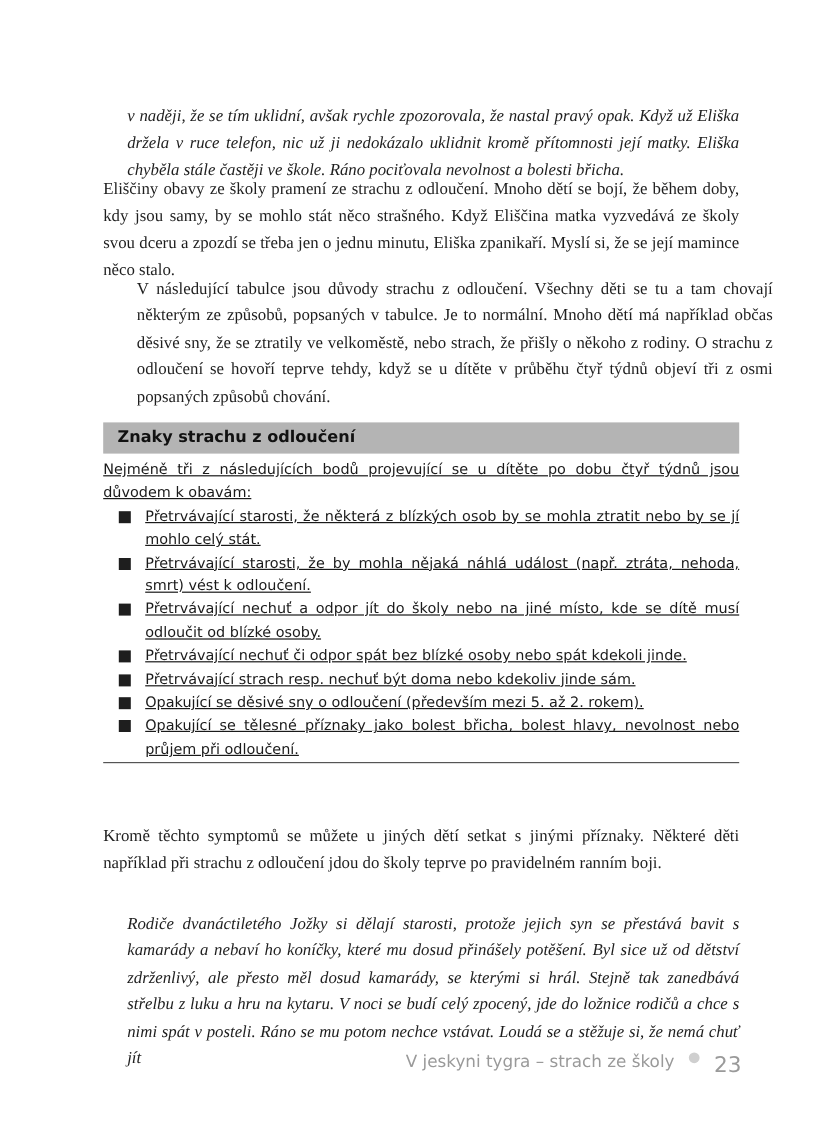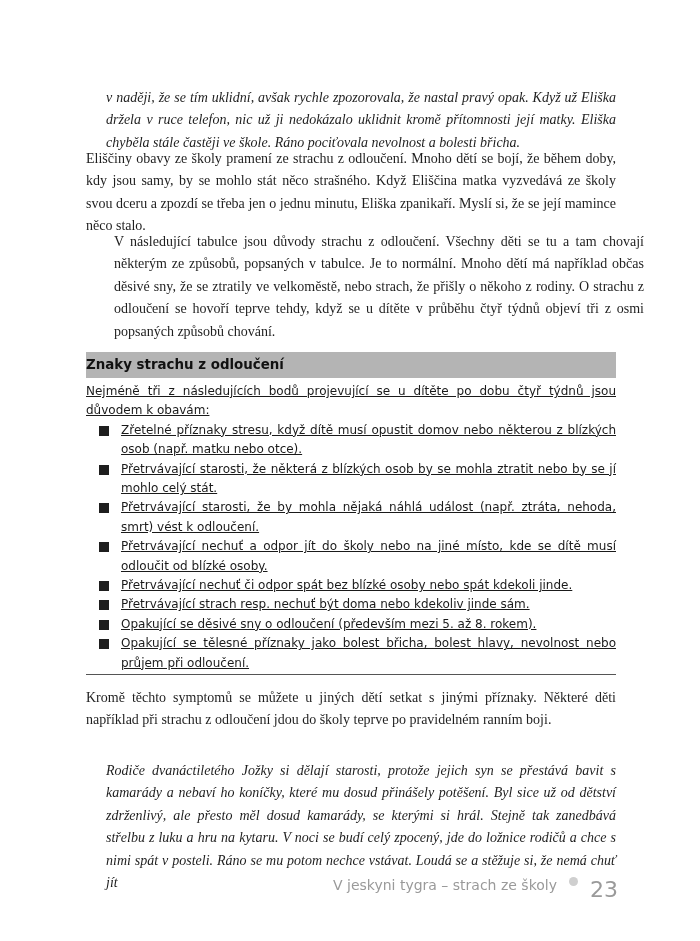--- a/index.html
+++ b/index.html
@@ -9,58 +9,57 @@
   }
   .page { position: absolute; left: 86px; top: 0; width: 530px; }
   .serif { font-family: "Liberation Serif", "DejaVu Serif", serif; font-size: 14px; line-height: 22.4px; text-align: justify; }
   .italic { font-style: italic; }
   .p { margin: 0; }
   #quote1 { position: absolute; top: 87px; left: 20px; width: 510px; }
   #para1 { position: absolute; top: 148px; left: 0; width: 530px; }
   #para2 { position: absolute; top: 231px; left: 0; width: 530px; margin-left: 28px; }
   .box { position: absolute; top: 352px; left: 0; width: 530px; }
   .box-header {
-    background: #b4b4b4; height: 26px; line-height: 26px; padding-left: 0;
+    background: #b4b4b4; height: 26px; line-height: 26px; padding-left: 12px;
     font-family: "DejaVu Sans", "Liberation Sans", sans-serif; font-weight: bold; font-size: 13.4px; color: #111;
   }
   .sans { font-family: "DejaVu Sans", "Liberation Sans", sans-serif; font-size: 12px; line-height: 19.4px; color: #1a1a1a; text-decoration: underline; }
   .box-intro { margin-top: 4px; text-align: justify; }
   .box-list { list-style: none; margin: 0; padding: 0; }
   .box-item { position: relative; padding-left: 35px; text-align: justify; }
   .bullet { position: absolute; left: 13px; top: 5px; width: 10px; height: 10px; background: #1e1e1e; }
   .box-rule { height: 0; border-top: 1.5px solid #555; margin-top: 1px; }
   #para3 { position: absolute; top: 687px; left: 0; width: 530px; }
   #quote2 { position: absolute; top: 760px; left: 20px; width: 510px; }
   .footer {
     position: absolute; right: 82px; top: 877px;
     font-family: "DejaVu Sans", "Liberation Sans", sans-serif; color: #9a9a9a; font-size: 14px; display: flex; align-items: flex-start;
   }
   .footer .dot { width: 9px; height: 9px; border-radius: 50%; background: #cfcfcf; margin: 0 12px 0 12px; }
-  .footer .pg { font-size: 22px; color: #9a9a9a; }
+  .footer .pg { font-size: 18px; color: #9a9a9a; }
 </style>
 </head>
 <body>
 
 <div class="page">
   <p id="quote1" class="p serif italic">v naději, že se tím uklidní, avšak rychle zpozorovala, že nastal pravý opak. Když už Eliška držela v ruce telefon, nic už ji nedokázalo uklidnit kromě přítomnosti její matky. Eliška chyběla stále častěji ve škole. Ráno pociťovala nevolnost a bolesti břicha.</p>
 
   <p id="para1" class="p serif">Eliščiny obavy ze školy pramení ze strachu z odloučení. Mnoho dětí se bojí, že během doby, kdy jsou samy, by se mohlo stát něco strašného. Když Eliščina matka vyzvedává ze školy svou dceru a zpozdí se třeba jen o jednu minutu,  Eliška zpanikaří. Myslí si, že se její mamince něco stalo.</p>
   <p id="para2" class="p serif">V následující tabulce jsou důvody strachu z odloučení. Všechny děti se tu a tam chovají některým ze způsobů, popsaných v tabulce. Je to normální. Mnoho dětí má například občas děsivé sny, že se ztratily ve velkoměstě, nebo strach, že přišly o někoho z rodiny. O strachu z odloučení se hovoří teprve tehdy, když se u dítěte v průběhu čtyř týdnů objeví tři z osmi popsaných způsobů chování.</p>
 
   <div class="box">
     <div class="box-header">Znaky strachu z odloučení</div>
     <div class="sans box-intro">Nejméně tři z následujících bodů projevující se u dítěte po dobu čtyř týdnů jsou důvodem k obavám:</div>
     <ul class="box-list sans">
-      <li class="box-item"><span class="bullet"></span><span>Zřetelné příznaky stresu, když dítě musí opustit domov nebo některou z blízkých osob (např. matku nebo otce).</span></li>
       <li class="box-item"><span class="bullet"></span><span>Přetrvávající starosti, že některá z blízkých osob by se mohla ztratit nebo by se jí mohlo celý stát.</span></li>
       <li class="box-item"><span class="bullet"></span><span>Přetrvávající starosti, že by mohla nějaká náhlá událost (např. ztráta, nehoda, smrt) vést k odloučení.</span></li>
       <li class="box-item"><span class="bullet"></span><span>Přetrvávající nechuť a odpor jít do školy nebo na jiné místo, kde se dítě musí odloučit od blízké osoby.</span></li>
       <li class="box-item"><span class="bullet"></span><span>Přetrvávající nechuť či odpor spát bez blízké osoby nebo spát kdekoli jinde.</span></li>
       <li class="box-item"><span class="bullet"></span><span>Přetrvávající strach resp. nechuť být doma nebo kdekoliv jinde sám.</span></li>
-      <li class="box-item"><span class="bullet"></span><span>Opakující se děsivé sny o odloučení (především mezi 5. až 8. rokem).</span></li>
+      <li class="box-item"><span class="bullet"></span><span>Opakující se děsivé sny o odloučení (především mezi 5. až 2. rokem).</span></li>
       <li class="box-item"><span class="bullet"></span><span>Opakující se tělesné příznaky jako bolest břicha, bolest hlavy, nevolnost nebo průjem při odloučení.</span></li>
     </ul>
     <div class="box-rule"></div>
   </div>
 
   <p id="para3" class="p serif">Kromě těchto symptomů se můžete u jiných dětí setkat s jinými příznaky. Některé děti například při strachu z odloučení jdou do školy teprve po pravidelném ranním boji.</p>
 
   <p id="quote2" class="p serif italic">Rodiče dvanáctiletého Jožky si dělají starosti, protože jejich syn se přestává bavit s kamarády a nebaví ho koníčky, které mu dosud přinášely potěšení. Byl sice už od dětství zdrženlivý, ale přesto měl dosud kamarády, se kterými si hrál. Stejně tak zanedbává střelbu z luku a hru na kytaru. V noci se budí celý zpocený, jde do ložnice rodičů a chce s nimi spát v posteli. Ráno se mu potom nechce vstávat. Loudá se a stěžuje si, že nemá chuť jít</p>
 </div>
 

